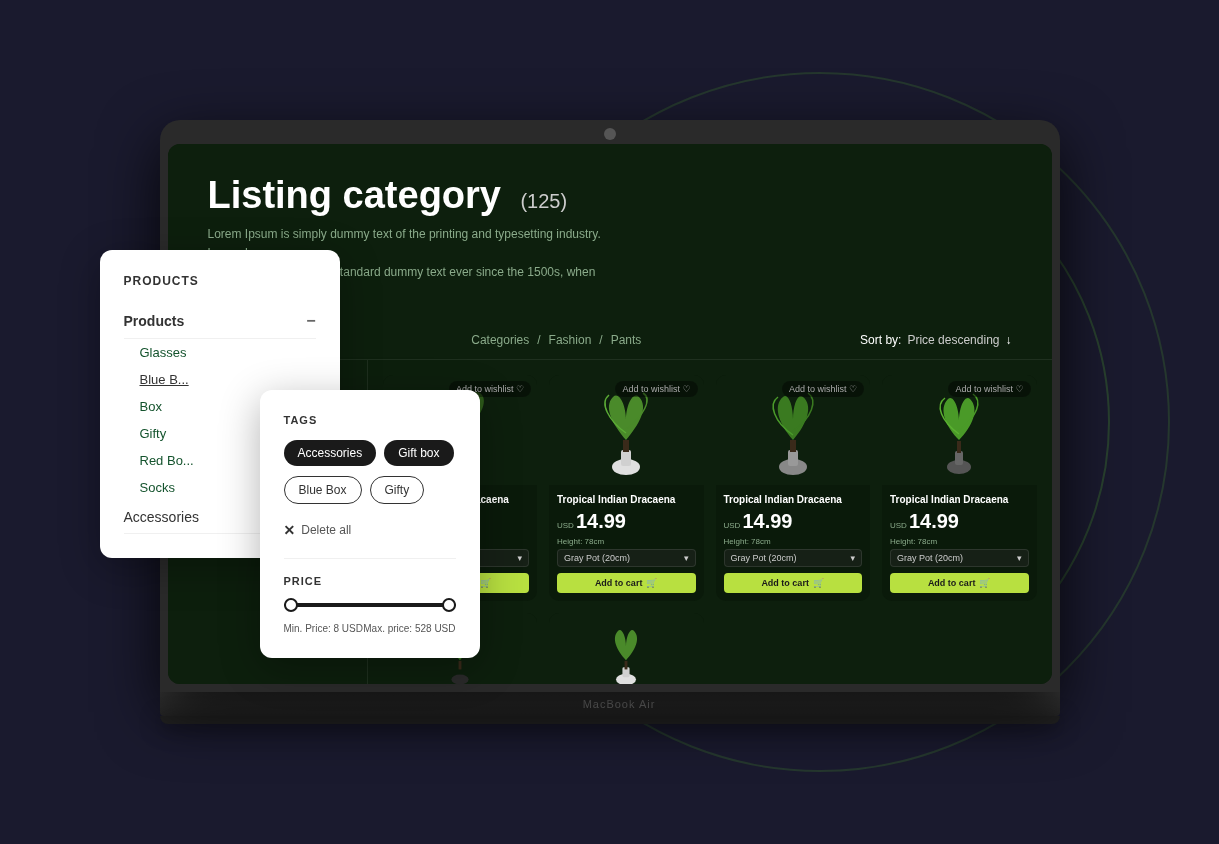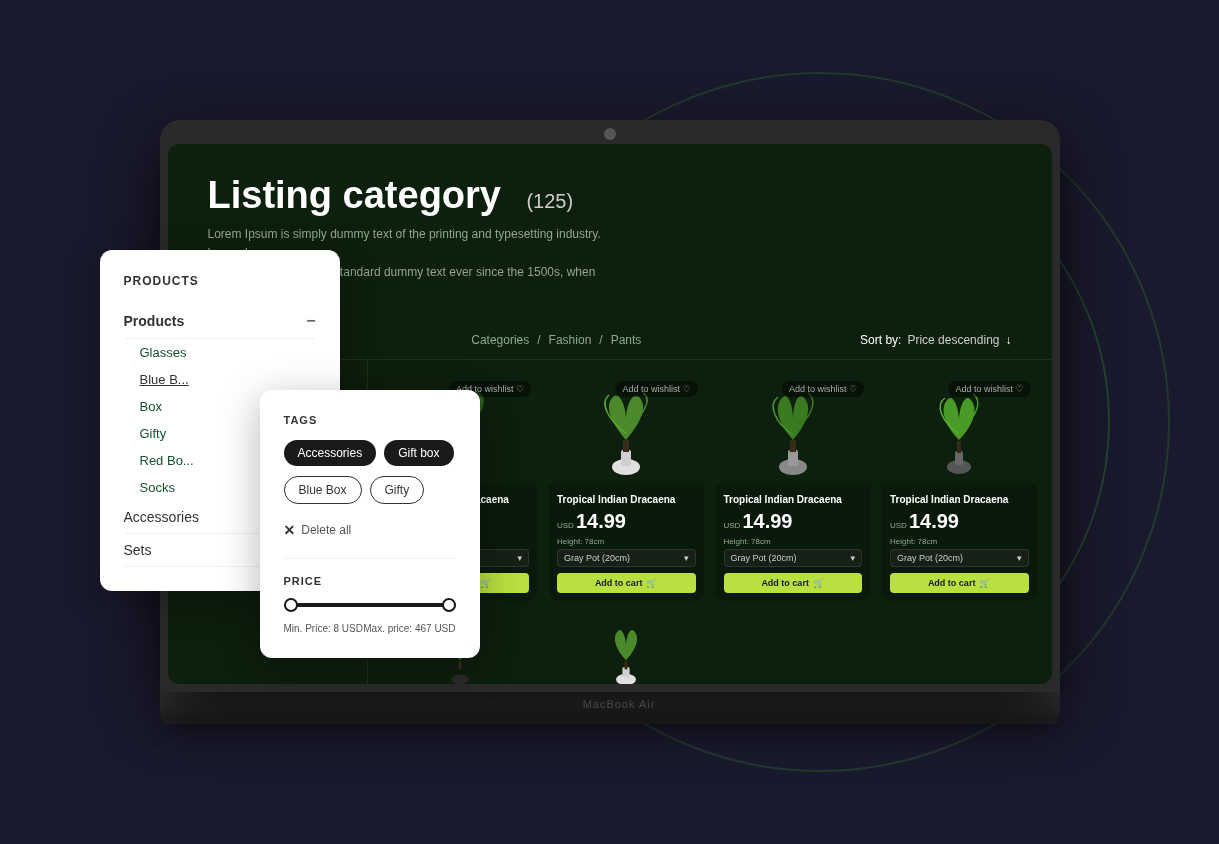--- a/index.html
+++ b/index.html
@@ -412,21 +412,21 @@
 <div class="laptop-wrapper">
 
   <div class="laptop-screen-outer">
     <div class="laptop-notch"></div>
     <div class="laptop-screen">
       <div class="screen-content">
 
         <div class="page-header">
           <div>
             <span style="color:#fff;font-size:38px;font-weight:800;">Listing category</span>
-            <span style="color:#ccc;font-size:20px;font-weight:400;margin-left:21px;">(125)</span>
+            <span style="color:#ccc;font-size:20px;font-weight:400;margin-left:15px;">(125)</span>
           </div>
           <div class="page-description">
             <span>Lorem Ipsum is simply dummy text of the printing and typesetting industry. Lorem Ipsum</span><br>
             <span>has been the industry's standard dummy text ever since the 1500s, when an unknown.</span>
           </div>
         </div>
 
         <div class="filter-bar">
           <span class="filter-label">Filters</span>
           <div class="breadcrumb">
@@ -620,23 +620,20 @@
     <div class="sidebar-sub">Glasses</div>
     <div class="sidebar-sub underline">Blue B...</div>
     <div class="sidebar-sub">Box</div>
     <div class="sidebar-sub">Gifty</div>
     <div class="sidebar-sub">Red Bo...</div>
     <div class="sidebar-sub">Socks</div>
 
     <div class="sidebar-item">
       <span>Accessories</span>
     </div>
-    <div class="sidebar-item">
-      <span>Sets</span>
-    </div>
   </div>
 
   <div class="tags-overlay">
     <div class="tags-title">TAGS</div>
 
     <div class="tags-row">
       <span class="tag-pill filled">Accessories</span>
       <span class="tag-pill filled">Gift box</span>
     </div>
 
@@ -654,18 +651,18 @@
       <div class="price-title">PRICE</div>
 
       <div class="price-slider-track">
         <div class="price-slider-fill"></div>
         <div class="slider-thumb left"></div>
         <div class="slider-thumb right"></div>
       </div>
 
       <div class="price-range-labels">
         <span>Min. Price: 8 USD</span>
-        <span>Max. price: 467 USD</span>
+        <span>Max. price: 528 USD</span>
       </div>
     </div>
   </div>
 
 </div>
 
 </body></html>

